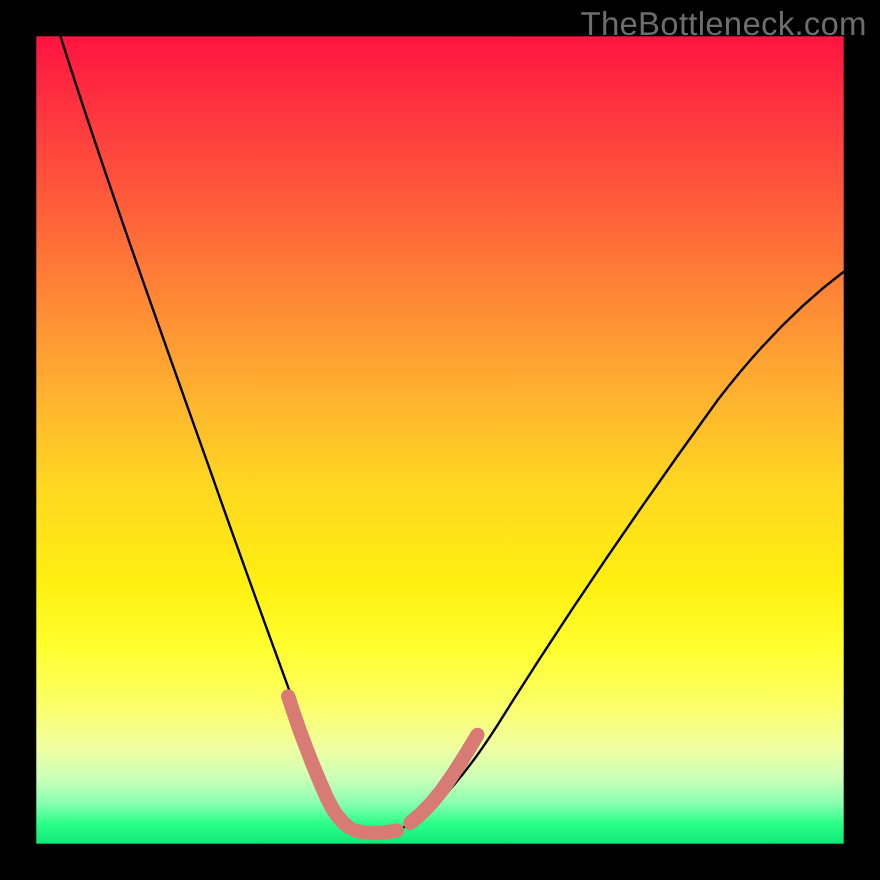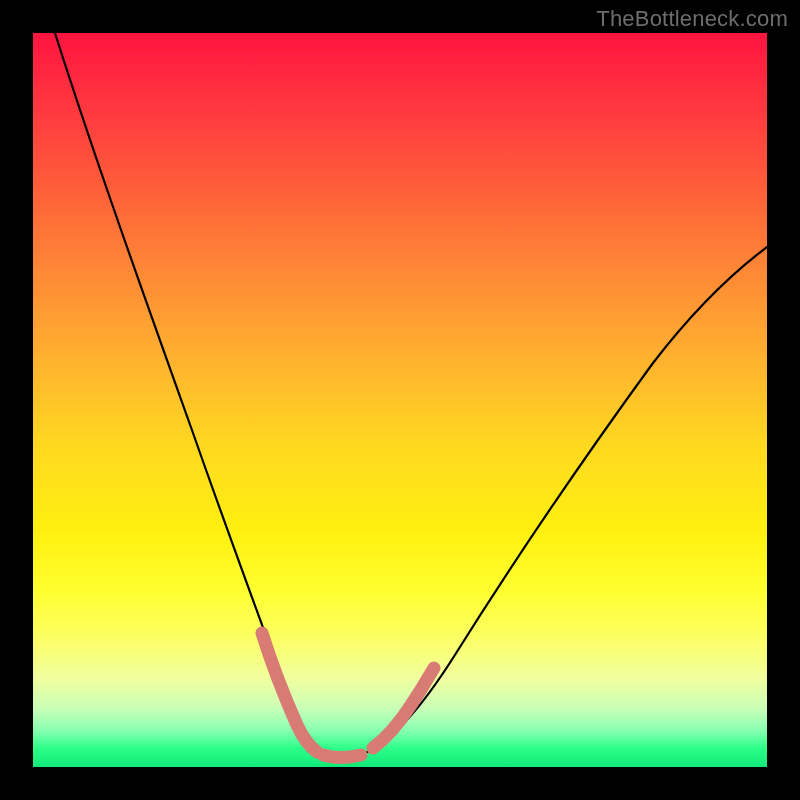--- a/index.html
+++ b/index.html
@@ -17,21 +17,21 @@
     top: 0;
     width: 800px;
     height: 800px;
     background: #000;
   }
   .watermark {
     position: absolute;
     top: 6px;
     right: 12px;
     color: #6d6d6d;
-    font-size: 22px;
+    font-size: 30px;
     font-weight: 500;
     letter-spacing: 0.2px;
   }
   .plot {
     position: absolute;
     left: 33px;
     top: 33px;
     width: 734px;
     height: 734px;
     background: linear-gradient(to bottom,

